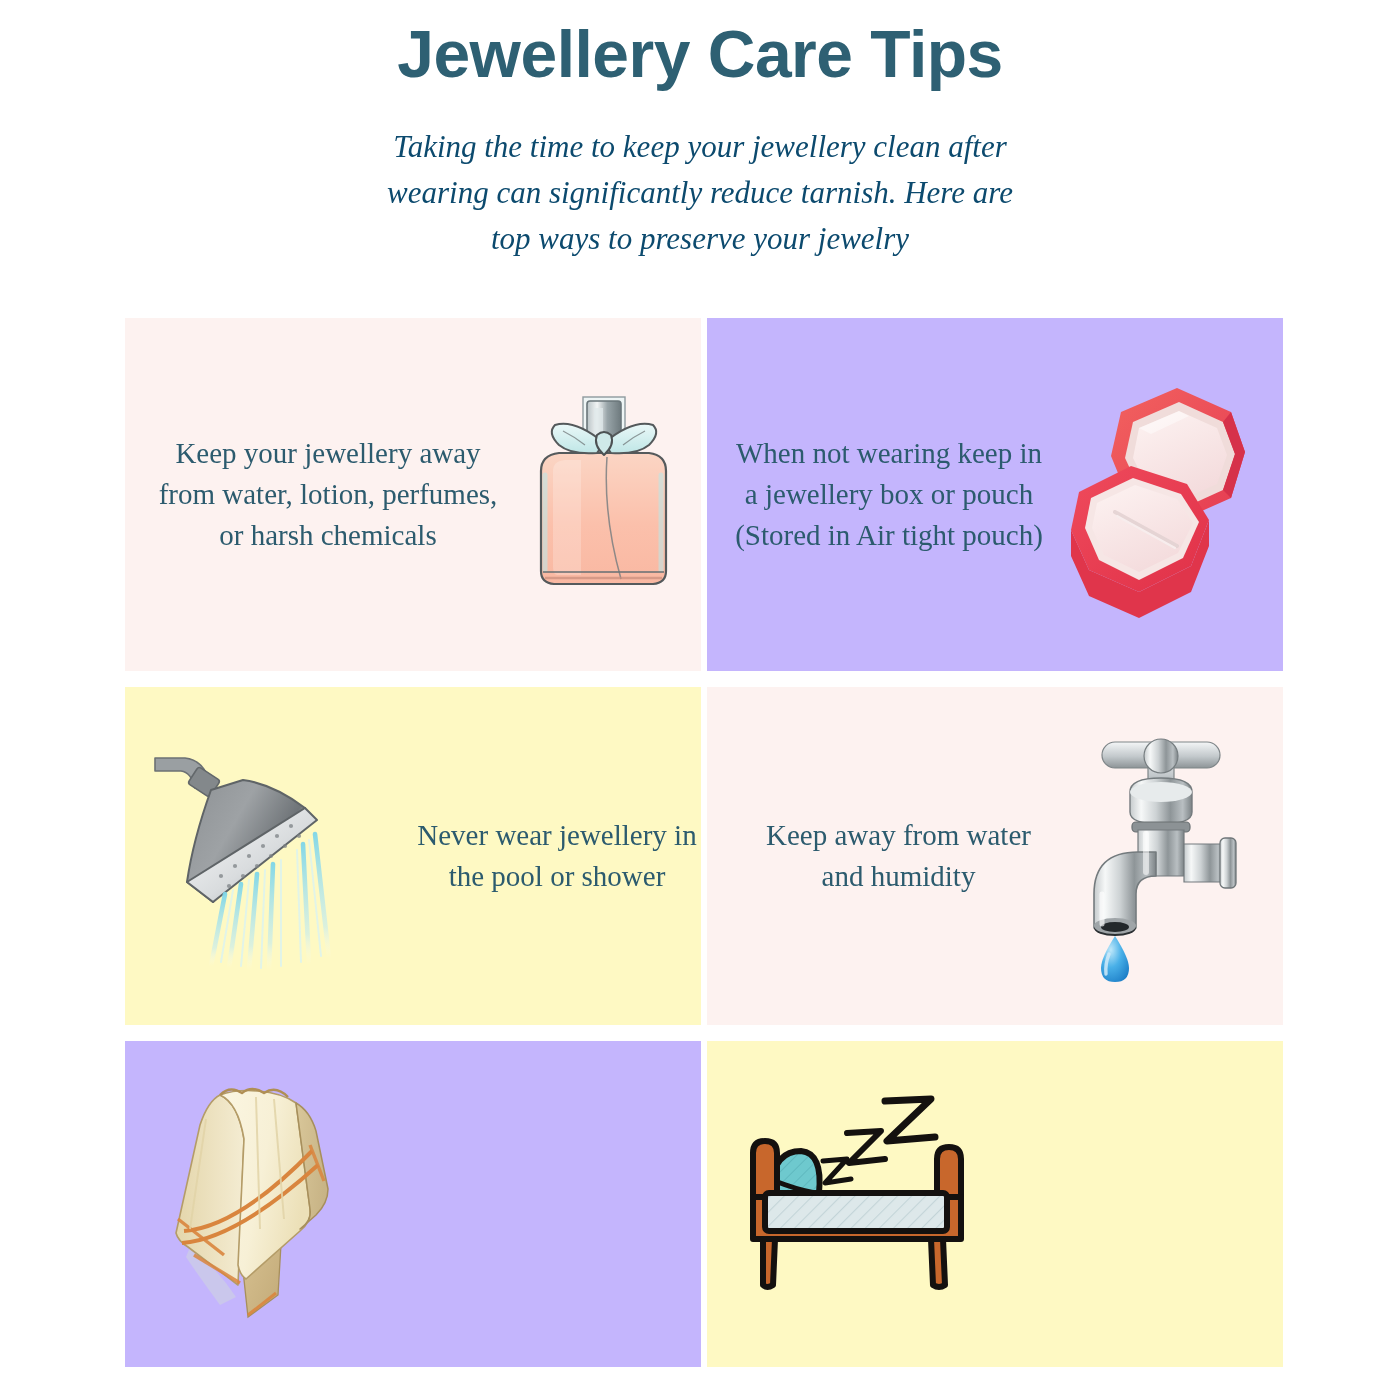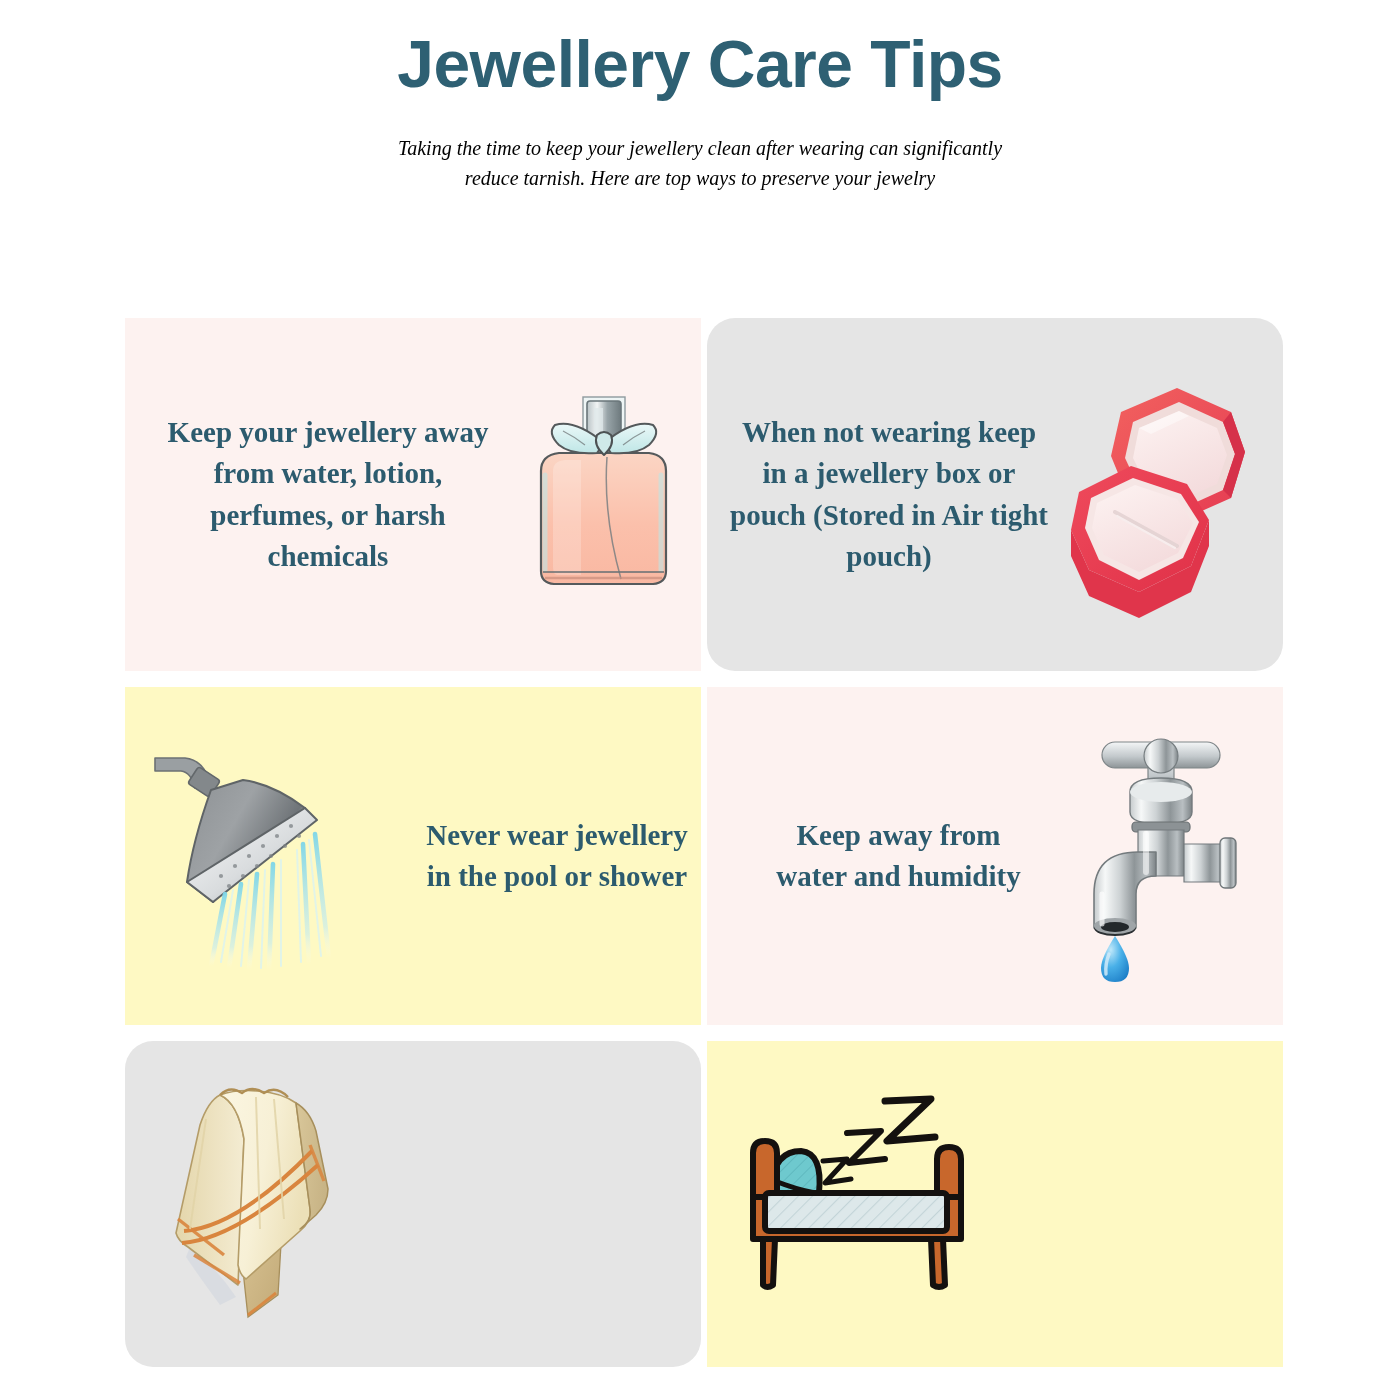--- a/index.html
+++ b/index.html
@@ -23,37 +23,37 @@
   
   .header {
     position: absolute;
     top: 0;
     left: 0;
     width: 1400px;
     text-align: center;
   }
   .title {
     margin: 0;
-    padding-top: 28px;
+    padding-top: 18px;
     font-family: "Liberation Sans", sans-serif;
     font-weight: bold;
     font-size: 66px;
     letter-spacing: -0.5px;
     color: #2e6073;
     line-height: 1.12;
   }
   .subtitle {
     margin: 0 auto;
     padding-top: 32px;
     width: 640px;
     font-family: "Liberation Serif", serif;
     font-style: italic;
-    font-size: 20px;
+    font-size: 31px;
     line-height: 1.48;
-    color: #000000;
+    color: #0c4a6e;
   }
 
   
   .grid {
     position: absolute;
     left: 125px;
     top: 318px;
     width: 1150px;
     display: grid;
     grid-template-columns: 576px 576px;
@@ -61,26 +61,26 @@
     column-gap: 6px;
     row-gap: 16px;
   }
   .card {
     position: relative;
     display: flex;
     align-items: center;
     overflow: hidden;
   }
   .card.pink  { background: #fdf2f0; }
-  .card.blue  { background: #e5e5e5; border-radius: 28px; }
+  .card.blue  { background: #c4b5fd; }
   .card.cream { background: #fef9c3; }
 
   .card-text {
     font-family: "Liberation Serif", serif;
-    font-weight: bold;
+    font-weight: normal;
     font-size: 29px;
     line-height: 1.42;
     color: #2c5b6e;
     text-align: center;
     flex: 0 0 auto;
     z-index: 2;
   }
   
   .card.text-left  .card-text { order: 1; }
   .card.text-left  .card-art  { order: 2; }

